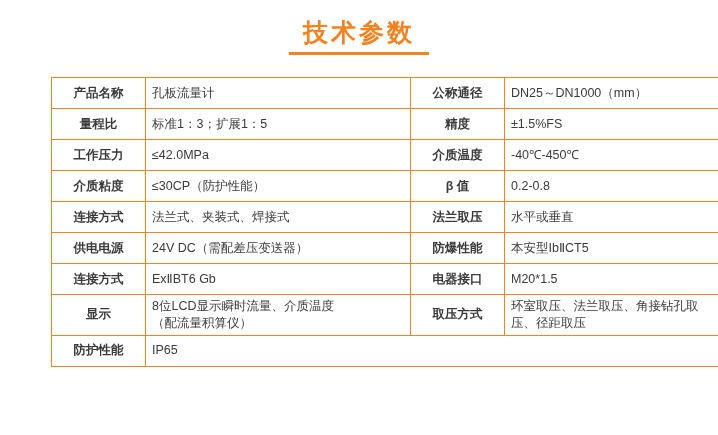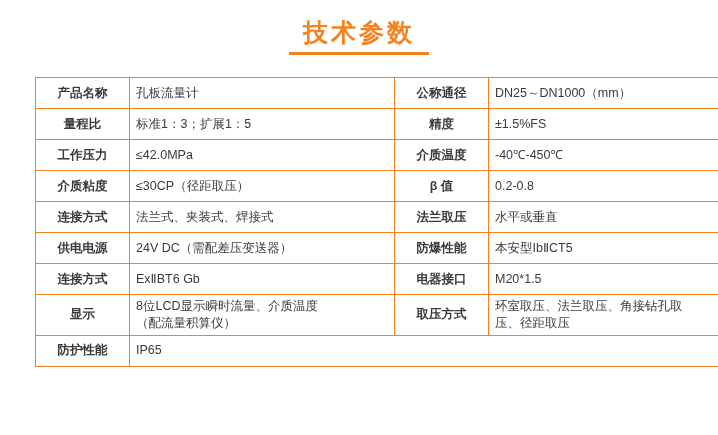--- a/index.html
+++ b/index.html
@@ -29,21 +29,21 @@
   .title {
     color: #F4821F;
     font-size: 25px;
     font-weight: bold;
     letter-spacing: 3px;
     border-bottom: 3px solid #F4821F;
     padding: 0 14px 5px 14px;
     line-height: 1.2;
   }
   .table-wrap {
-    padding: 22px 33px 0 35px;
+    padding: 22px 33px 0 51px;
   }
   table.spec {
     width: 100%;
     border-collapse: collapse;
     table-layout: fixed;
   }
   table.spec td {
     border: 1px solid #F4821F;
     font-size: 12.5px;
     color: #3a3a3a;
@@ -93,21 +93,21 @@
           <td class="value">±1.5%FS</td>
         </tr>
         <tr>
           <td class="label">工作压力</td>
           <td class="value">≤42.0MPa</td>
           <td class="label">介质温度</td>
           <td class="value">-40℃-450℃</td>
         </tr>
         <tr>
           <td class="label">介质粘度</td>
-          <td class="value">≤30CP（径距取压）</td>
+          <td class="value">≤30CP（防护性能）</td>
           <td class="label">β 值</td>
           <td class="value">0.2-0.8</td>
         </tr>
         <tr>
           <td class="label">连接方式</td>
           <td class="value">法兰式、夹装式、焊接式</td>
           <td class="label">法兰取压</td>
           <td class="value">水平或垂直</td>
         </tr>
         <tr>

